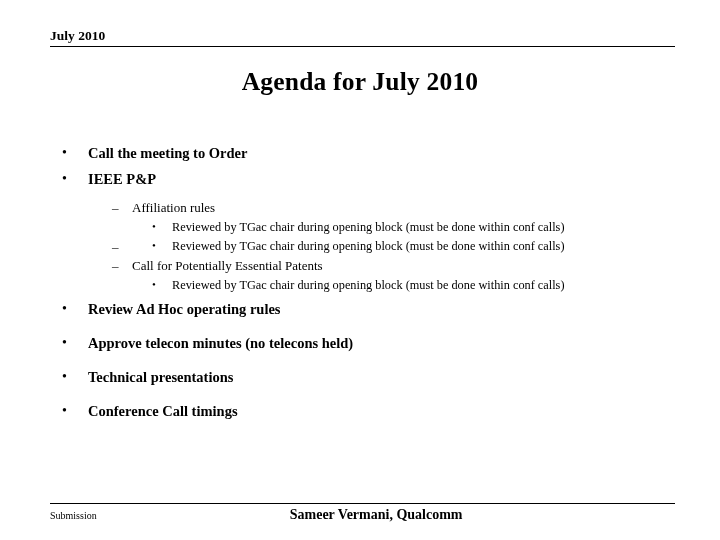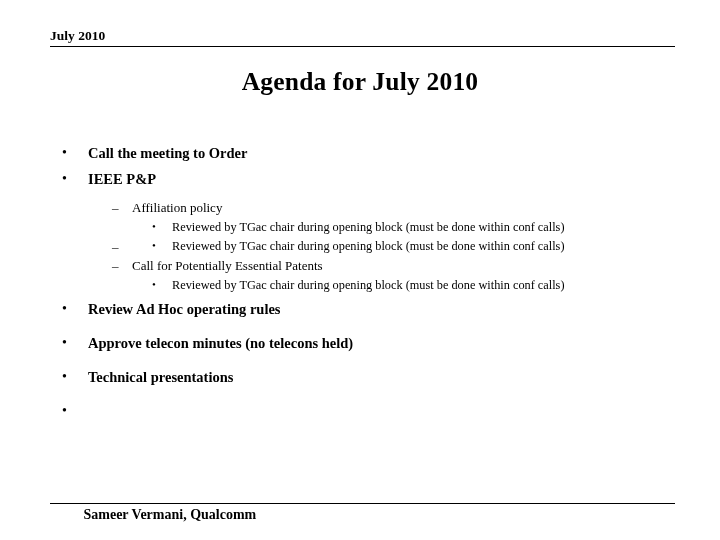--- a/index.html
+++ b/index.html
@@ -180,21 +180,21 @@
         <span>Call the meeting to Order</span>
       </li>
 
       <li class="b1">
         <span class="bullet">•</span>
         <span>IEEE P&amp;P</span>
 
         <ul class="lvl2">
           <li class="b2">
             <span class="bullet">–</span>
-            <span>Affiliation policy</span>
+            <span>Affiliation rules</span>
             <ul class="lvl3">
               <li class="b3">
                 <span class="bullet">•</span>
                 <span>Reviewed by TGac chair during opening block (must be done within conf calls)</span>
               </li>
             </ul>
           </li>
 
           <li class="b2">
             <span class="bullet">–</span>
@@ -228,21 +228,23 @@
       <li class="b1">
         <span class="bullet">•</span>
         <span>Approve telecon minutes (no telecons held)</span>
       </li>
       <li class="b1">
         <span class="bullet">•</span>
         <span>Technical presentations</span>
       </li>
       <li class="b1">
         <span class="bullet">•</span>
+        <span>Conference Call timings</span>
       </li>
     </ul>
   </div>
 
   <div class="footer">
+    <div class="footer-left">Submission</div>
     <div class="footer-right">Sameer Vermani, Qualcomm</div>
   </div>
 
 </div>
 
 </body></html>

